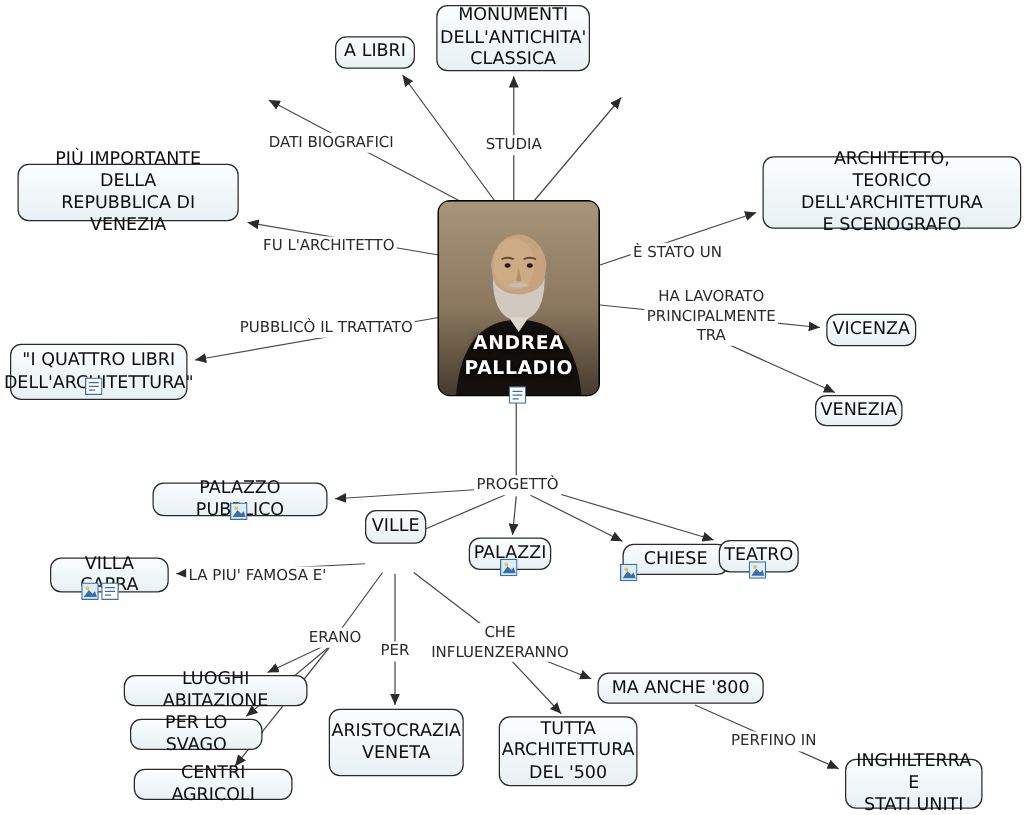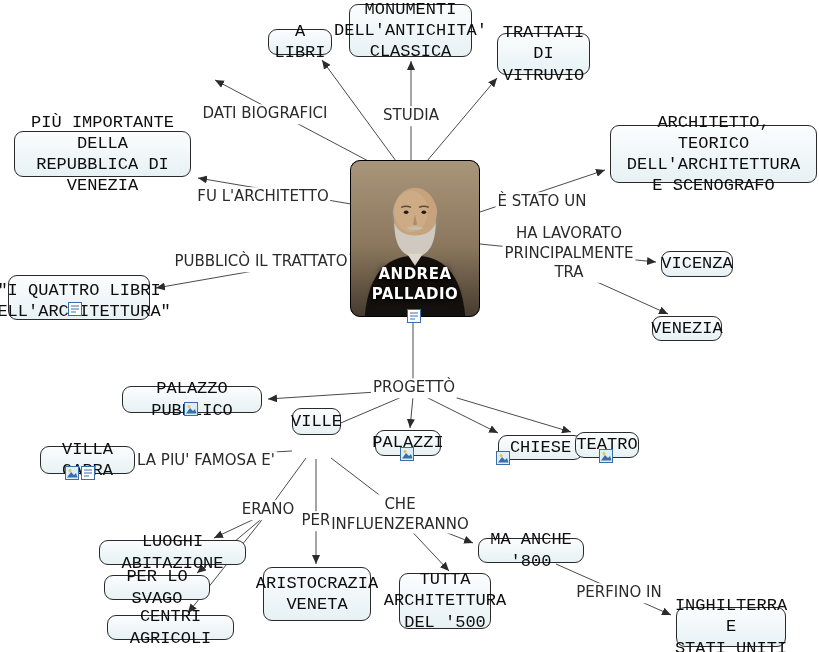--- a/index.html
+++ b/index.html
@@ -7,30 +7,30 @@
   html,body { background:#ffffff; }
   body { font-family:"DejaVu Sans","Liberation Sans",sans-serif; }
   .canvas { position:relative; width:819px; height:652px; background:#ffffff; overflow:hidden; }
 
   svg.edges { position:absolute; left:0; top:0; width:819px; height:652px; z-index:1; }
   svg.edges line { stroke:#4a4a4a; stroke-width:1; }
 
   .node {
     position:absolute; z-index:2;
     display:flex; align-items:center; justify-content:center;
-    text-align:center; font-size:17px; line-height:1.25; color:#0d0d0d;
+    text-align:center; font-size:14px; line-height:1.25; color:#0d0d0d;
     background:linear-gradient(#fbfdfe,#e7f1f4);
     border:1px solid #2a2a2a; border-radius:9px;
-    padding:3px 5px; white-space:pre-line;font-family:Liberation Mono, monospace;
+    padding:3px 5px; white-space:pre-line;
   }
   .node.top-align { align-items:flex-start; padding-top:4px; }
 
   .edge-label {
     position:absolute; z-index:2; transform:translate(-50%,-50%);
-    background:#ffffff; font-size:15px; color:#2a2a2a;
+    background:#ffffff; font-size:12px; color:#2a2a2a;
     text-align:center; padding:0 2px; line-height:1.3; white-space:pre-line;
   }
 
   .res-icon { position:absolute; z-index:3; width:14px; height:14px; display:block; cursor:pointer; }
   .res-icon svg { display:block; }
 
   .center-node {
     position:absolute; z-index:2; overflow:hidden;
     border:1px solid #000; border-radius:10px; background:#000;padding-left:41px;
   }
@@ -96,44 +96,42 @@
   <div class="edge-label" style="left:268px;top:510px">ERANO</div>
   <div class="edge-label" style="left:316px;top:521px">PER</div>
   <div class="edge-label" style="left:400px;top:514px">CHE
 INFLUENZERANNO</div>
   <div class="edge-label" style="left:619px;top:593px">PERFINO IN</div>
 
   <div class="node" style="left:268px;top:29px;width:64px;height:26px">A LIBRI</div>
   <div class="node" style="left:349px;top:4px;width:123px;height:53px">MONUMENTI
 DELL'ANTICHITA'
 CLASSICA</div>
-  <div class="node" style="left:497px;top:33px;width:93px;height:42px">TRATTATI DI
-VITRUVIO</div>
   <div class="node" style="left:14px;top:131px;width:177px;height:46px">PIÙ IMPORTANTE DELLA
 REPUBBLICA DI VENEZIA</div>
   <div class="node" style="left:610px;top:125px;width:207px;height:58px">ARCHITETTO,
 TEORICO DELL'ARCHITETTURA
 E SCENOGRAFO</div>
   <div class="node" style="left:661px;top:251px;width:72px;height:26px">VICENZA</div>
   <div class="node" style="left:652px;top:316px;width:70px;height:25px">VENEZIA</div>
   <div class="node top-align" style="left:8px;top:275px;width:142px;height:45px">"I QUATTRO LIBRI
 DELL'ARCHITETTURA"</div>
   <div class="node" style="left:122px;top:386px;width:140px;height:27px">PALAZZO PUBBLICO</div>
   <div class="node" style="left:40px;top:446px;width:95px;height:28px">VILLA CAPRA</div>
   <div class="node" style="left:292px;top:408px;width:49px;height:27px">VILLE</div>
   <div class="node" style="left:375px;top:430px;width:66px;height:26px">PALAZZI</div>
   <div class="node" style="left:498px;top:435px;width:85px;height:25px">CHIESE</div>
   <div class="node" style="left:575px;top:432px;width:64px;height:26px">TEATRO</div>
   <div class="node" style="left:99px;top:540px;width:147px;height:25px">LUOGHI ABITAZIONE</div>
   <div class="node" style="left:104px;top:575px;width:106px;height:25px">PER LO SVAGO</div>
   <div class="node" style="left:107px;top:615px;width:127px;height:25px">CENTRI AGRICOLI</div>
   <div class="node" style="left:263px;top:567px;width:108px;height:54px">ARISTOCRAZIA
 VENETA</div>
-  <div class="node" style="left:478px;top:538px;width:106px;height:25px">MA ANCHE '800</div>
-  <div class="node" style="left:399px;top:573px;width:92px;height:56px">TUTTA
+  <div class="node" style="left:478px;top:538px;width:133px;height:25px">MA ANCHE '800</div>
+  <div class="node" style="left:399px;top:573px;width:111px;height:56px">TUTTA
 ARCHITETTURA
 DEL '500</div>
   <div class="node" style="left:676px;top:607px;width:110px;height:40px">INGHILTERRA E
 STATI UNITI</div>
 
   <div class="center-node" style="left:350px;top:160px;width:130px;height:157px">
     <svg class="portrait" viewBox="0 0 130 157" preserveAspectRatio="none">
       <defs>
         <linearGradient id="pbg" x1="0" y1="0" x2="0" y2="1">
           <stop offset="0" stop-color="#a8957a"></stop>

